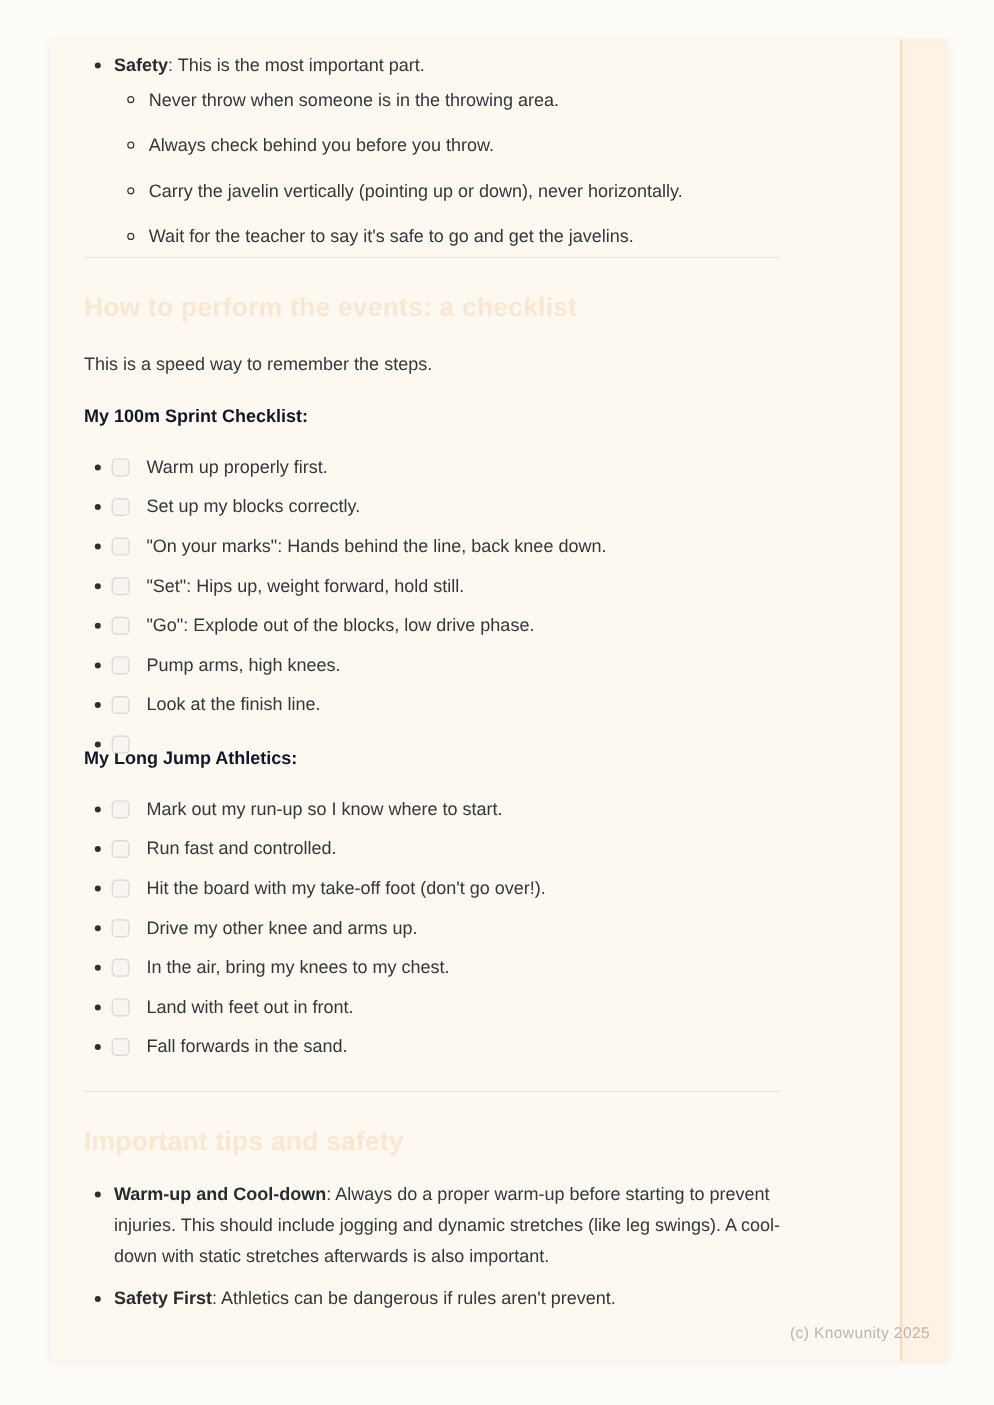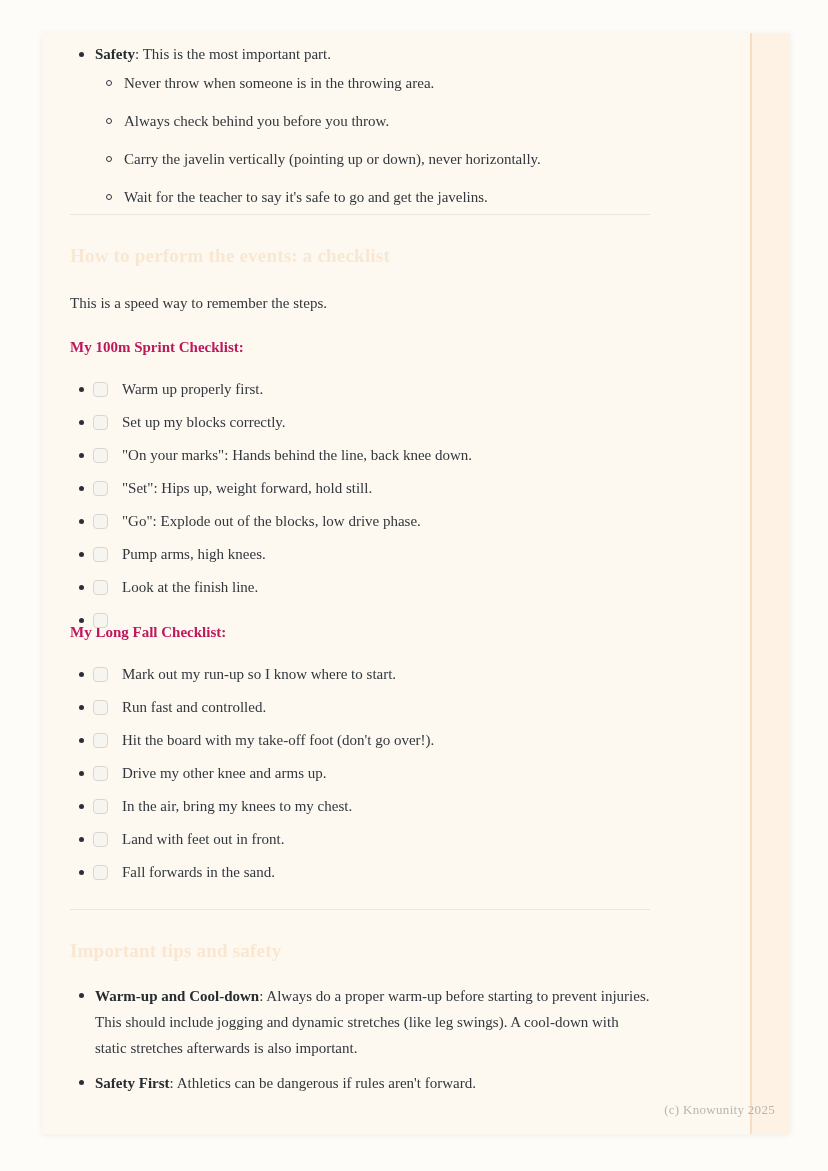--- a/index.html
+++ b/index.html
@@ -3,21 +3,21 @@
 <meta charset="utf-8">
 <style>
   * { box-sizing: border-box; margin: 0; padding: 0; }
   html, body {
     width: 828px; height: 1171px;
     background: #fdfcf8;
     font-family: "Liberation Sans", sans-serif;
     color: #32373d;
     overflow: hidden;
   }
-  .viewport { position: relative; width: 807px; height: 1171px; font-family: Liberation Serif, serif; }
+  .viewport { position: relative; width: 807px; height: 1171px; }
 
   .page-card {
     position: absolute;
     left: 42px; top: 33px;
     width: 748px; height: 1101px;
     background: #fdf9f1;
     box-shadow: 0 1px 6px rgba(120,110,90,0.10);
   }
 
   .scroll-strip {
@@ -66,29 +66,29 @@
   .divider {
     border: none;
     border-top: 1px solid #e9e6e0;
     margin: 6px 0 0 0;
     width: 580px;
   }
   .divider.second { margin-top: 26px; }
 
   h2 {
     margin: 27px 0 0 0;
-    font-size: 19px;
+    font-size: 22px;
     line-height: 27px;
     font-weight: 700;
     color: #f9e7d1;
     letter-spacing: 0.2px;
   }
 
   .intro { margin-top: 24px; }
-  .list-title { margin-top: 23px; font-weight: 700; color: #be185d; }
+  .list-title { margin-top: 23px; font-weight: 700; color: #0f172a; }
   .list-title.second { margin-top: 24px; }
 
   .check-list { margin-top: 21px; }
   .check-list li {
     position: relative;
     padding-left: 52px;
     margin-bottom: 12px;
     line-height: 21px;
   }
   .check-list li::before {
@@ -183,21 +183,21 @@
           <li>
             <span class="checkbox"></span>
             <span>Look at the finish line.</span>
           </li>
 
           <li>
             <span class="checkbox"></span>
           </li>
         </ul>
 
-      <p class="list-title second">My Long Fall Checklist:</p>
+      <p class="list-title second">My Long Jump Athletics:</p>
 
       <ul class="check-list">
 
           <li>
             <span class="checkbox"></span>
             <span>Mark out my run-up so I know where to start.</span>
           </li>
 
           <li>
             <span class="checkbox"></span>
@@ -234,21 +234,21 @@
 
       <h2>Important tips and safety</h2>
 
       <ul class="tips-list">
 
           <li>
             <span class="b">Warm-up and Cool-down</span><span>: Always do a proper warm-up before starting to prevent injuries. This should include jogging and dynamic stretches (like leg swings). A cool-down with static stretches afterwards is also important.</span>
           </li>
 
           <li>
-            <span class="b">Safety First</span><span>: Athletics can be dangerous if rules aren't forward.</span>
+            <span class="b">Safety First</span><span>: Athletics can be dangerous if rules aren't prevent.</span>
           </li>
         </ul>
 
     </div>
 
     <div class="copyright">(c) Knowunity 2025</div>
     <div class="scroll-strip"></div>
 
   </div>
 </div>

